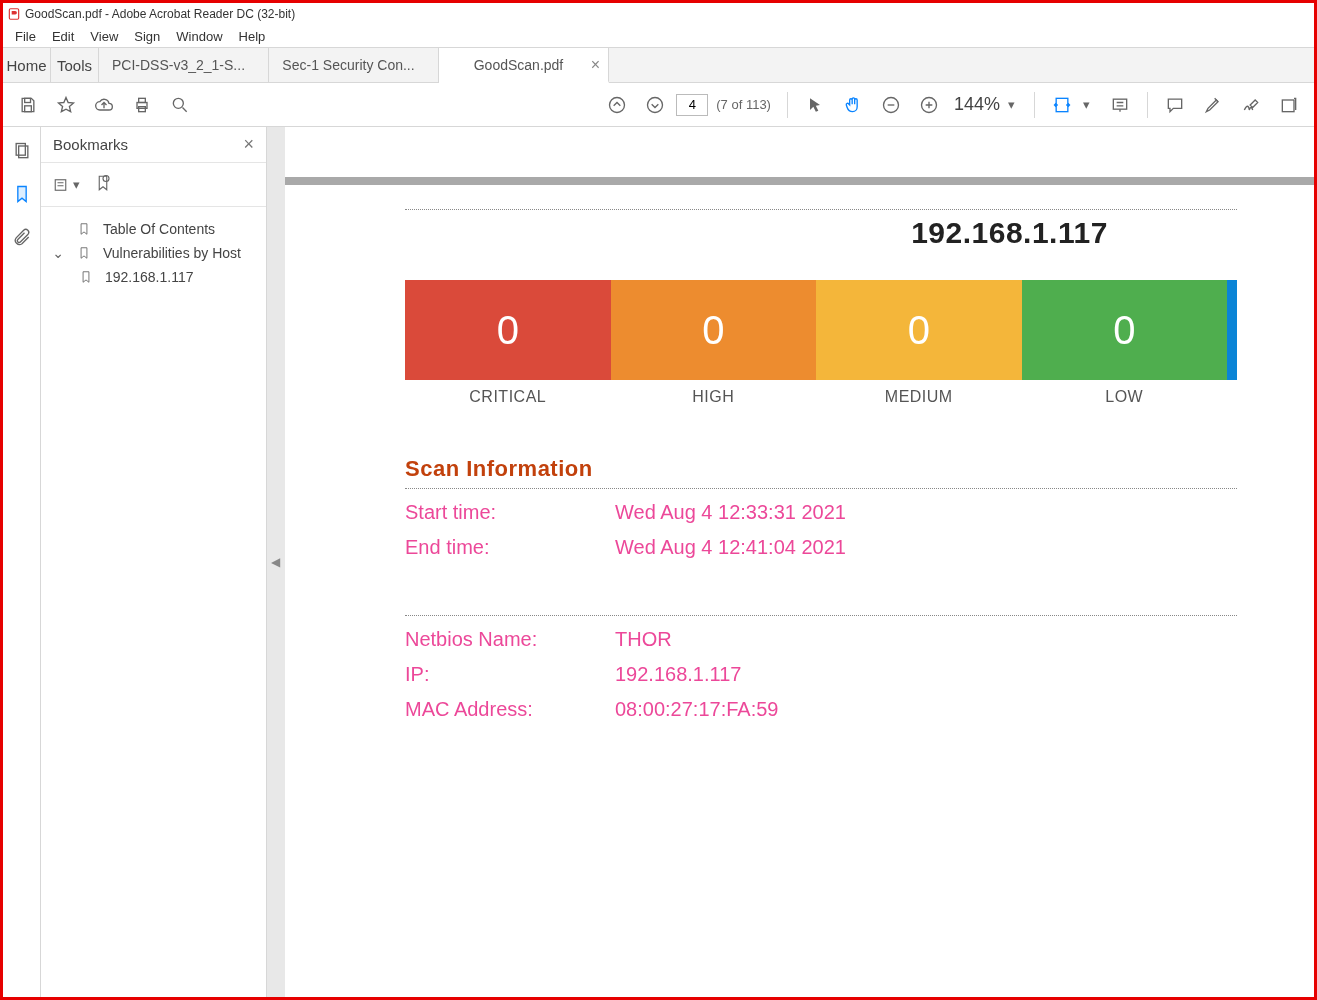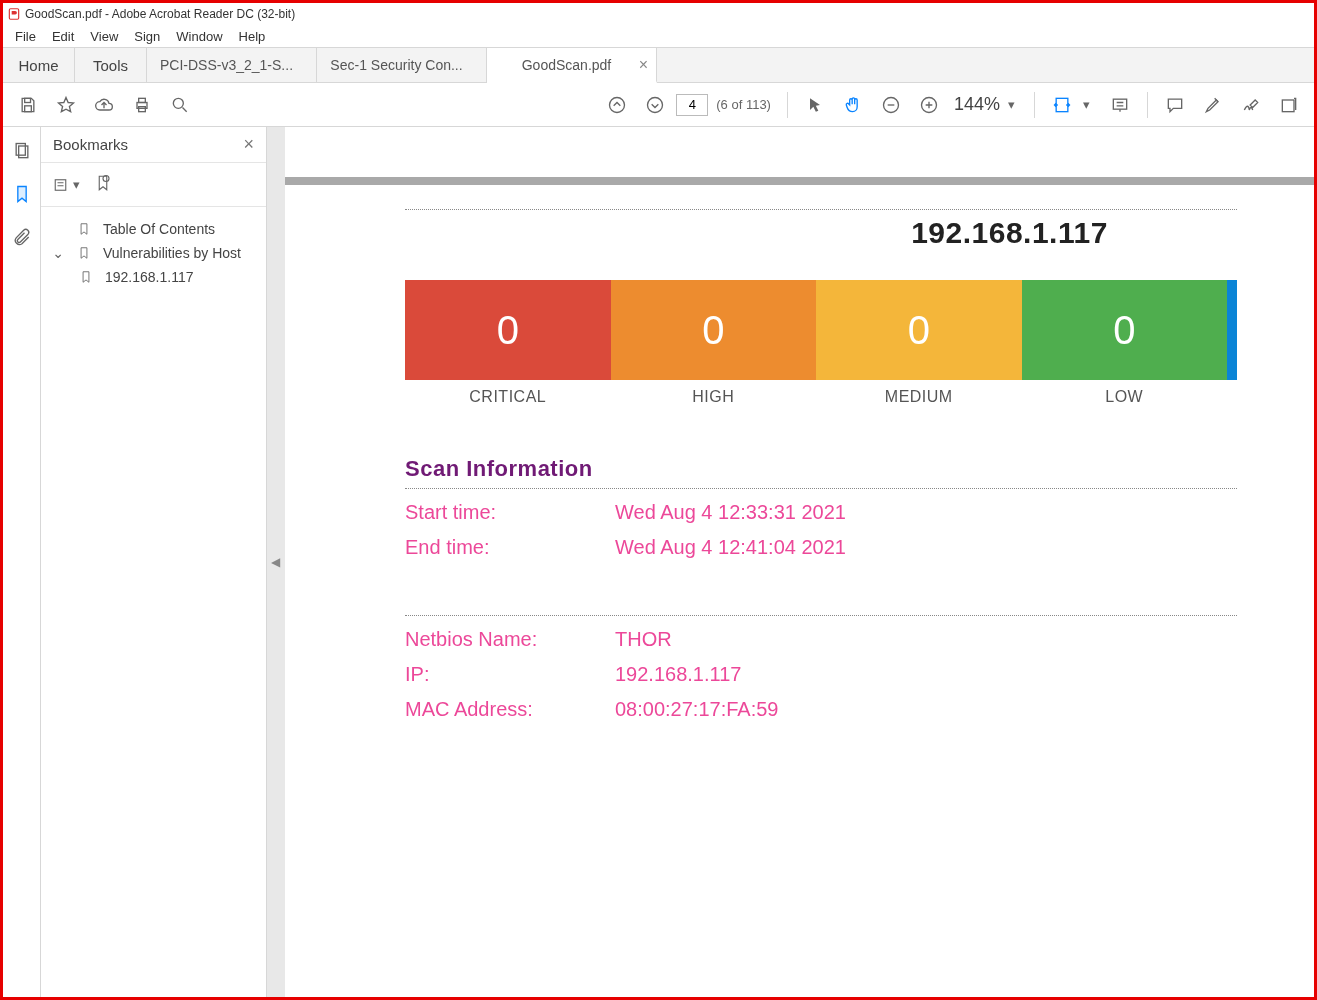--- a/index.html
+++ b/index.html
@@ -9,21 +9,21 @@
   
   .titlebar { height: 22px; display: flex; align-items: center; padding: 0 4px; background: #fff; font-size: 12px; }
   .titlebar svg { width:14px; height:14px; margin-right:4px; }
 
   
   .menubar { height: 22px; display: flex; align-items: center; padding: 0 4px; font-size: 13px; background:#fff; }
   .menubar span { padding: 0 8px; cursor: default; }
 
   
   .tabsbar { height: 36px; background:#f3f3f3; border-top:1px solid #d7d7d7; border-bottom:1px solid #d7d7d7; display:flex; align-items:stretch; }
-  .hometab, .tooltab { width:72px; display:flex; align-items:center; justify-content:center; font-size:15px; color:#444; border-right:1px solid #d7d7d7; }
+  .hometab, .tooltab { width:48px; display:flex; align-items:center; justify-content:center; font-size:15px; color:#444; border-right:1px solid #d7d7d7; }
   .doctab { width:170px; border-right:1px solid #d7d7d7; display:flex; align-items:center; justify-content:center; font-size:14px; color:#555; position:relative; overflow:hidden; text-overflow:ellipsis; white-space:nowrap; padding:0 22px 0 12px;text-align:center; }
   .doctab.active { background:#fff; border-bottom:2px solid #fff; margin-bottom:-1px; }
   .doctab .close { position:absolute; right:8px; font-size:16px; color:#888; }
 
   
   .toolbar { height:44px; background:#fff; border-bottom:1px solid #d7d7d7; display:flex; align-items:center; padding:0 8px; gap:4px; }
   .toolbar .spacer { flex:1; }
   .tbtn { width:34px; height:34px; display:flex; align-items:center; justify-content:center; border-radius:3px; color:#555; }
   .tbtn svg { width:20px; height:20px; stroke:#666; fill:none; stroke-width:1.6; }
   .tbtn.blue svg { stroke:#0a84ff; }
@@ -66,21 +66,21 @@
   .sev.med  { background:#f4b63a; }
   .sev.low  { background:#4fae4e; }
   .sev.info { background:#0a84d6; flex:0 0 10px; }
   .sevlabels { display:flex; width:832px; margin-top:8px; }
   .sevlabels span { flex:1; text-align:center; font-size:16px; color:#555; letter-spacing:.5px; }
   .sevlabels span.info { flex:0 0 10px; }
 
   .dotline { border-top:1.5px dotted #888; margin:6px 0; width:832px; }
 
   .sect { margin-top:50px; width:832px; }
-  .secttitle { font-size:22px; font-weight:bold; color:#701a75; margin-bottom:4px; letter-spacing:.5px; }
+  .secttitle { font-size:22px; font-weight:bold; color:#c2410c; margin-bottom:4px; letter-spacing:.5px; }
   .kv { display:flex; font-size:20px; color:#ec4899; padding:6px 0; }
   .kv .k { width:210px; }
 </style>
 </head>
 <body>
 
 <div class="titlebar">
   <svg viewBox="0 0 24 24">
       <rect x="4" y="3" width="16" height="18" rx="2" fill="none" stroke="#d33" stroke-width="2"></rect>
       <path d="M8 7h6a3 3 0 010 6H8z" fill="#d33"></path>
@@ -153,21 +153,21 @@
         <path d="M8 13l4-4 4 4"></path>
       </svg>
     </div>
   <div class="tbtn">
       <svg viewBox="0 0 24 24">
         <circle cx="12" cy="12" r="9"></circle>
         <path d="M8 11l4 4 4-4"></path>
       </svg>
     </div>
   <input class="pagefield" value="4" style="">
-  <span class="pageof">(6 of 113)</span>
+  <span class="pageof">(7 of 113)</span>
 
   <div class="sep"></div>
 
   <div class="tbtn">
       <svg viewBox="0 0 24 24">
         <path d="M6 4l12 8-5 1 3 6-3 1-3-6-4 4z" fill="#666" stroke="none"></path>
       </svg>
     </div>
   <div class="tbtn blue">
       <svg viewBox="0 0 24 24">

